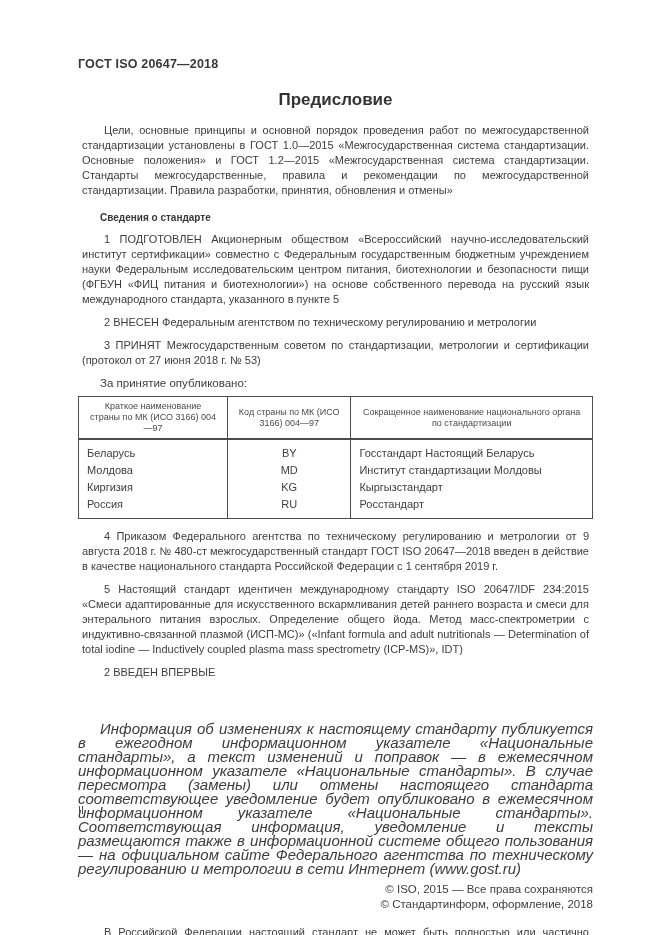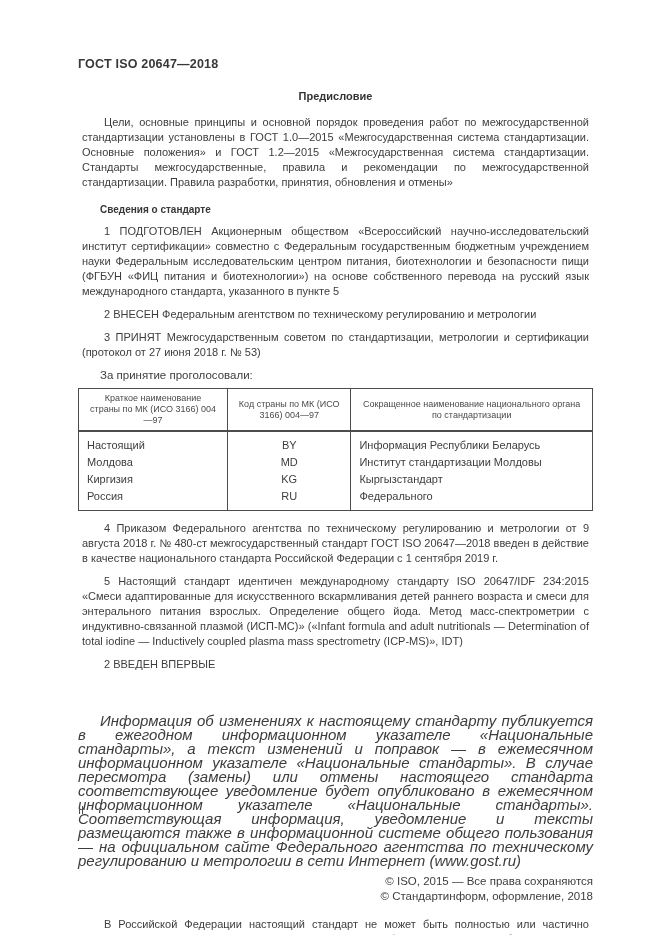--- a/index.html
+++ b/index.html
@@ -24,21 +24,21 @@
   }
   .doc-header {
     font-size: 12.5px;
     font-weight: bold;
     letter-spacing: 0.2px;
     color: #383838;
   }
   .title {
     margin: 19px 0 13px 0;
     text-align: center;
-    font-size: 11px;
+    font-size: 17px;
     font-weight: bold;
     color: #333333;
   }
   .para {
     margin: 8px 4px;
     font-size: 11px;
     line-height: 15px;
     text-align: justify;
     text-indent: 22px;
   }
@@ -120,50 +120,50 @@
   <div class="title">Предисловие</div>
 
   <p class="para">Цели, основные принципы и основной порядок проведения работ по межгосударственной стандартизации установлены в ГОСТ 1.0—2015 «Межгосударственная система стандартизации. Основные положения» и ГОСТ 1.2—2015 «Межгосударственная система стандартизации. Стандарты межгосударственные, правила и рекомендации по межгосударственной стандартизации. Правила разработки, принятия, обновления и отмены»</p>
 
   <div class="subheading">Сведения о стандарте</div>
 
   <p class="para">1 ПОДГОТОВЛЕН Акционерным обществом «Всероссийский научно-исследовательский институт сертификации» совместно с Федеральным государственным бюджетным учреждением науки Федеральным исследовательским центром питания, биотехнологии и безопасности пищи (ФГБУН «ФИЦ питания и биотехнологии») на основе собственного перевода на русский язык международного стандарта, указанного в пункте 5</p>
   <p class="para">2 ВНЕСЕН Федеральным агентством по техническому регулированию и метрологии</p>
   <p class="para">3 ПРИНЯТ Межгосударственным советом по стандартизации, метрологии и сертификации (протокол от 27 июня 2018 г. № 53)</p>
 
-  <div class="vote-line">За принятие проголосовали:</div>
+  <div class="vote-line">За принятие опубликовано:</div>
 
   <table class="vote-table">
     <thead>
       <tr>
         <th class="col-country">Краткое наименование страны по МК (ИСО 3166) 004—97</th>
         <th class="col-code">Код страны по МК (ИСО 3166) 004—97</th>
         <th class="col-org">Сокращенное наименование национального органа по стандартизации</th>
       </tr>
     </thead>
     <tbody>
       <tr class="first">
-        <td class="col-country">Настоящий</td>
+        <td class="col-country">Беларусь</td>
         <td class="col-code">BY</td>
-        <td class="col-org">Информация Республики Беларусь</td>
+        <td class="col-org">Госстандарт Настоящий Беларусь</td>
       </tr>
       <tr>
         <td class="col-country">Молдова</td>
         <td class="col-code">MD</td>
         <td class="col-org">Институт стандартизации Молдовы</td>
       </tr>
       <tr>
         <td class="col-country">Киргизия</td>
         <td class="col-code">KG</td>
         <td class="col-org">Кыргызстандарт</td>
       </tr>
       <tr class="last">
         <td class="col-country">Россия</td>
         <td class="col-code">RU</td>
-        <td class="col-org">Федерального</td>
+        <td class="col-org">Росстандарт</td>
       </tr>
     </tbody>
   </table>
 
   <p class="para">4 Приказом Федерального агентства по техническому регулированию и метрологии от 9 августа 2018 г. № 480-ст межгосударственный стандарт ГОСТ ISO 20647—2018 введен в действие в качестве национального стандарта Российской Федерации с 1 сентября 2019 г.</p>
   <p class="para">5 Настоящий стандарт идентичен международному стандарту ISO 20647/IDF 234:2015 «Смеси адаптированные для искусственного вскармливания детей раннего возраста и смеси для энтерального питания взрослых. Определение общего йода. Метод масс-спектрометрии с индуктивно-связанной плазмой (ИСП-МС)» («Infant formula and adult nutritionals — Determination of total iodine — Inductively coupled plasma mass spectrometry (ICP-MS)», IDT)</p>
   <p class="para">2 ВВЕДЕН ВПЕРВЫЕ</p>
 
   <p class="notice">Информация об изменениях к настоящему стандарту публикуется в ежегодном информационном указателе «Национальные стандарты», а текст изменений и поправок — в ежемесячном информационном указателе «Национальные стандарты». В случае пересмотра (замены) или отмены настоящего стандарта соответствующее уведомление будет опубликовано в ежемесячном информационном указателе «Национальные стандарты». Соответствующая информация, уведомление и тексты размещаются также в информационной системе общего пользования — на официальном сайте Федерального агентства по техническому регулированию и метрологии в сети Интернет (www.gost.ru)</p>
 

